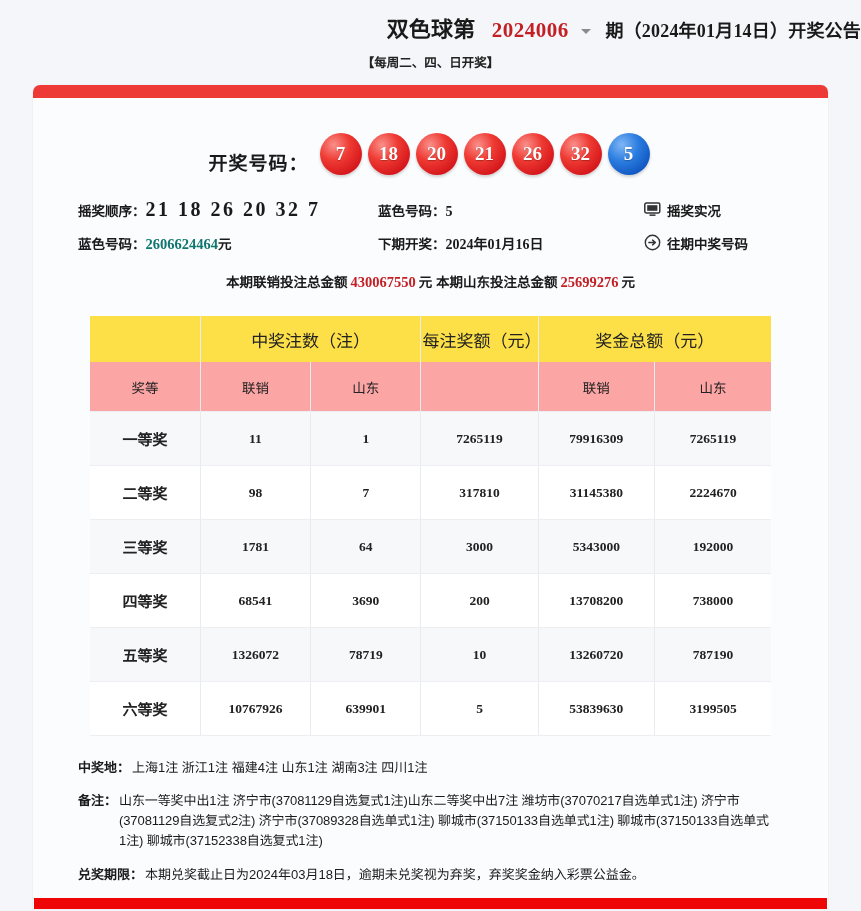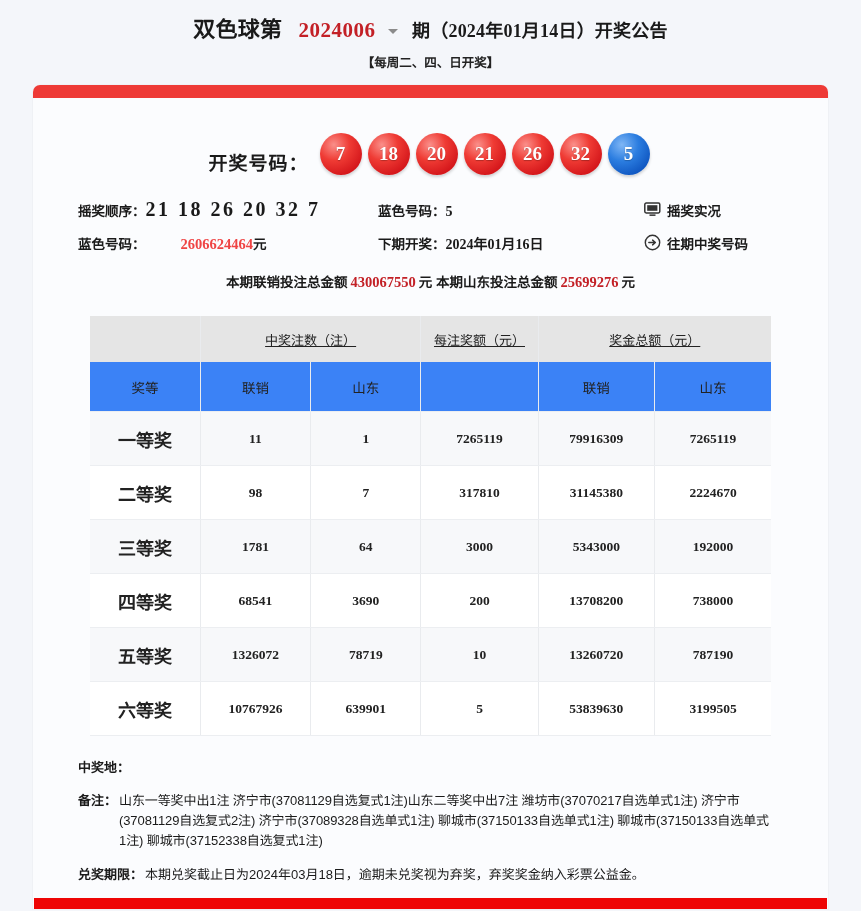--- a/index.html
+++ b/index.html
@@ -12,21 +12,21 @@
     height: 911px;
     background: #f4f6fa;
     font-family: "Liberation Sans", "DejaVu Sans", sans-serif;
     color: #222222;
     overflow: hidden;
     position: relative;
   }
 
   
   .page-title {
-    text-align: center;
+    text-align: right;
     padding-top: 17px;
     font-size: 22px;
     font-weight: bold;
     color: #1a1a1a;
     letter-spacing: 0.2px;
     line-height: 1.2;
     white-space: nowrap;
   }
   .page-title .issue-no {
     color: #c32026;
@@ -136,25 +136,24 @@
   .info-col-2 { width: 250px; }
   .info-col-3 { flex: 1; display: flex; justify-content: flex-start; padding-left: 16px;}
   .info-label { font-weight: bold; }
   .seq-nums {
     font-family: "Liberation Serif", "DejaVu Serif", serif;
     font-weight: bold;
     letter-spacing: 2.5px;
     font-size: 20px;
   }
   .num-red {
-    color: #ef4444;
+    color: #0f766e;
     font-family: "Liberation Serif", "DejaVu Serif", serif;
     font-weight: bold;
     font-size: 14.5px;
-    margin-left: 35px;
   }
   .num-plain {
     font-family: "Liberation Serif", "DejaVu Serif", serif;
     font-weight: bold;
     font-size: 14px;
   }
   .link-item {
     display: flex;
     align-items: center;
     font-size: 13.5px;
@@ -188,46 +187,45 @@
     font-size: 13px;
   }
   table.prize th, table.prize td {
     text-align: center;
     border-right: 1px solid #e9ebee;
     color: #222;
     font-weight: normal;
   }
   table.prize tr > *:last-child { border-right: none; }
   .hdr-top th {
-    background: #e5e5e5;
+    background: #fde047;
     height: 44px;
     font-weight: bold;
-    font-size: 13px;
+    font-size: 17px;
     border-right: none;
     color: #1a1a1a;
-    text-decoration: underline;
   }
   .hdr-sub th {
     height: 47px;
     font-weight: bold;
-    background: #3b82f6;
+    background: #fca5a5;
     border-bottom: 1px solid #eceef1;
     font-size: 13.5px;
   }
   table.prize tbody td {
     height: 51px;
     border-bottom: 1px solid #eceef1;
     font-family: "Liberation Serif", "DejaVu Serif", serif;
     font-weight: bold;
     font-size: 13.5px;
   }
   table.prize tbody td.level {
     font-family: Liberation Sans, sans-serif;
     font-weight: bold;
-    font-size: 18px;
+    font-size: 15px;
   }
   table.prize tbody tr:nth-child(odd) td { background: #f7f8fa; }
   table.prize tbody tr:nth-child(even) td { background: #ffffff; }
 
   
   .notes { padding: 22px 55px 0 45px; font-size: 13px; line-height: 1.55; color: #1a1a1a; }
   .note-block { margin-bottom: 13px; display: flex; align-items: flex-start; }
   .note-key { font-weight: bold; white-space: nowrap; flex-shrink: 0; }
   .note-val { padding-left: 2px; }
   .note-val.tight { letter-spacing: -0.1px; }
@@ -379,20 +377,21 @@
             <td>53839630</td>
             <td>3199505</td>
           </tr>
         </tbody>
       </table>
     </div>
 
     <div class="notes">
       <div class="note-block">
         <span class="note-key">中奖地：</span>
+        <span class="note-val">上海1注 浙江1注 福建4注 山东1注 湖南3注 四川1注</span>
       </div>
       <div class="note-block">
         <span class="note-key">备注：</span>
         <span class="note-val tight">山东一等奖中出1注 济宁市(37081129自选复式1注)山东二等奖中出7注 潍坊市(37070217自选单式1注) 济宁市(37081129自选复式2注) 济宁市(37089328自选单式1注) 聊城市(37150133自选单式1注) 聊城市(37150133自选单式1注) 聊城市(37152338自选复式1注)</span>
       </div>
       <div class="note-block">
         <span class="note-key">兑奖期限：</span>
         <span class="note-val">本期兑奖截止日为2024年03月18日，逾期未兑奖视为弃奖，弃奖奖金纳入彩票公益金。</span>
       </div>
     </div>

